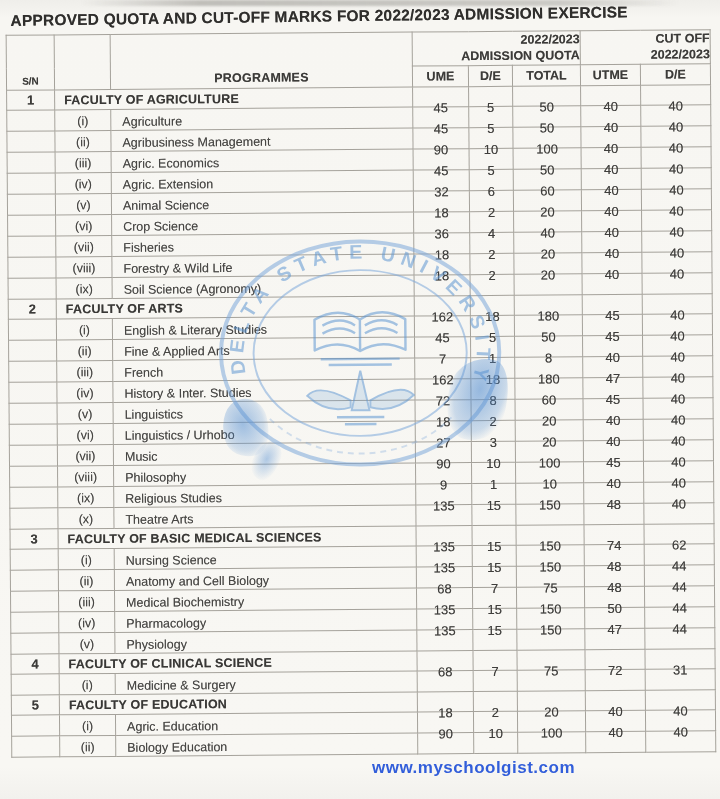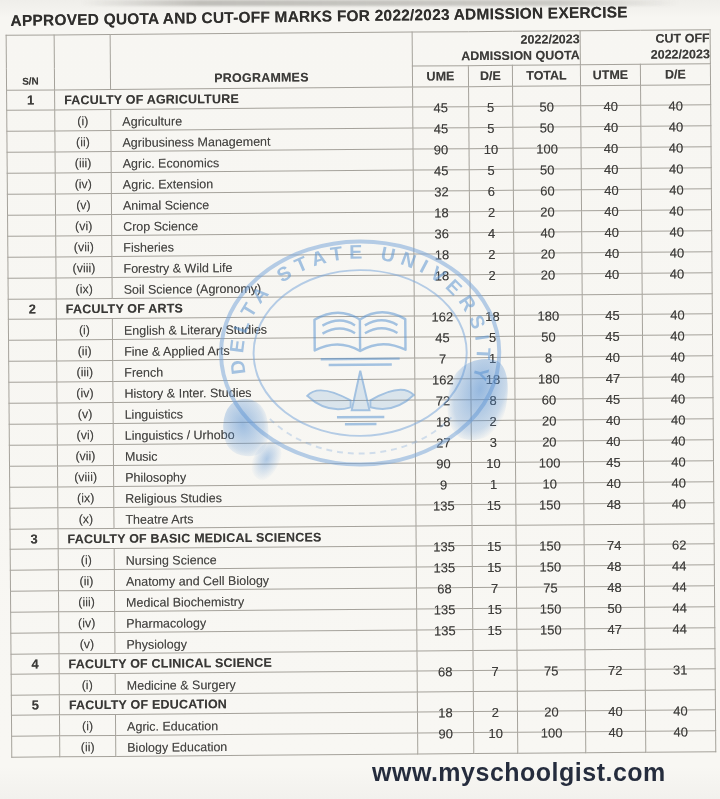--- a/index.html
+++ b/index.html
@@ -56,22 +56,22 @@
     left:222px;top:398px;width:46px;height:58px;transform:rotate(-14deg);
     background:radial-gradient(ellipse at 46% 42%,rgba(84,142,209,.55),rgba(84,142,209,.24) 58%,transparent 78%);
     border-radius:52% 48% 42% 58% / 60% 40% 62% 38%;
   }
   .blob3{
     left:252px;top:440px;width:26px;height:40px;transform:rotate(24deg);
     background:radial-gradient(ellipse at 50% 45%,rgba(84,142,209,.45),transparent 75%);
     border-radius:50% 50% 40% 60% / 65% 35% 60% 40%;
   }
   .watermark{
-    position:absolute;left:372px;top:758px;font-size:25px;font-weight:bold;
-    color:#0f172a;letter-spacing:.5px;opacity:.9;
+    position:absolute;left:372px;top:758px;font-size:17px;font-weight:bold;
+    color:#1d4ed8;letter-spacing:.5px;opacity:.9;
   }
 </style>
 </head>
 <body>
 
 <div class="top-edge"></div>
 
 <div class="sheet">
 
   <h1 class="doc-title">APPROVED QUOTA AND CUT-OFF MARKS FOR 2022/2023 ADMISSION EXERCISE</h1>

